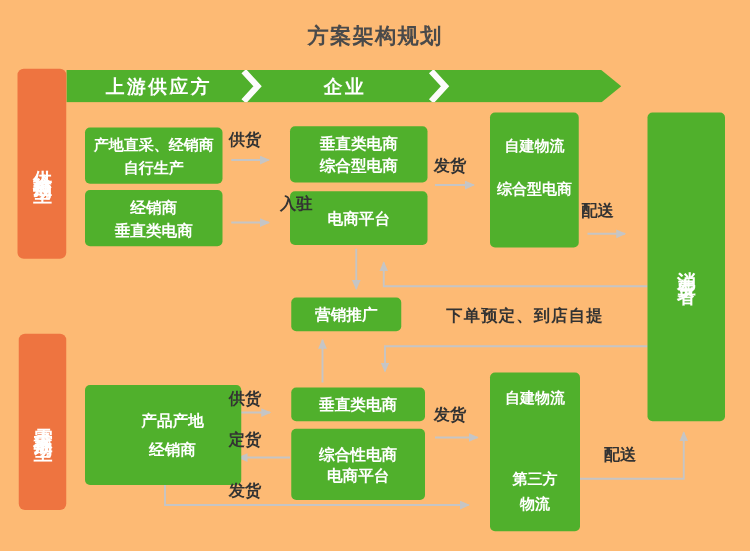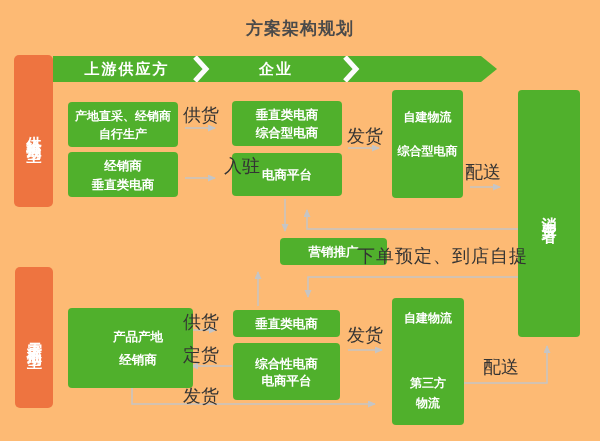--- a/index.html
+++ b/index.html
@@ -49,30 +49,30 @@
     line-height:18px;
   }
   .b-origin     {left:68px; top:102px;width:110px;height:45px;font-size:12px;}
   .b-distrib    {left:68px; top:152px;width:110px;height:45px;line-height:19px;}
   .b-vertcomp   {left:232px;top:101px;width:110px;height:45px;}
   .b-platform   {left:232px;top:153px;width:110px;height:43px;}
   .b-logtop     {left:392px;top:90px; width:71px; height:108px;font-size:12px;
                  justify-content:flex-start;padding-top:18px;box-sizing:border-box;gap:16px;}
   .b-consumer   {left:518px;top:90px; width:62px; height:247px;
                  writing-mode:vertical-rl;font-size:15px;letter-spacing:6px;}
-  .b-marketing  {left:233px;top:238px;width:107px;height:27px;margin-left:47px;}
+  .b-marketing  {left:233px;top:238px;width:88px;height:27px;}
   .b-prodorigin {left:68px; top:308px;width:110px;height:80px;line-height:23px;padding-left:15px;}
   .b-vertbottom {left:233px;top:310px;width:107px;height:27px;}
   .b-compplat   {left:233px;top:343px;width:107px;height:57px;line-height:17px;}
   .b-logbottom  {left:392px;top:298px;width:72px; height:127px;font-size:12px;
                  justify-content:flex-start;padding-top:10px;box-sizing:border-box;line-height:20px;}
   .b-logbottom .gap-line{margin-top:45px;}
   
   .edge-label{
-    position:absolute;font-size:18px;font-weight:normal;color:#333;white-space:nowrap;
+    position:absolute;font-size:13px;font-weight:bold;color:#333;white-space:nowrap;
   }
   .el-supply-top {left:183px;top:103px;}
   .el-enter      {left:183px;top:154px;margin-left:41px;}
   .el-ship-top   {left:347px;top:124px;}
   .el-deliver-top{left:465px;top:160px;}
   .el-order      {left:357px;top:244px;letter-spacing:1px;}
   .el-supply-bot {left:183px;top:310px;}
   .el-order-bot  {left:183px;top:343px;}
   .el-ship-bl    {left:183px;top:384px;}
   .el-ship-bm    {left:347px;top:323px;}

